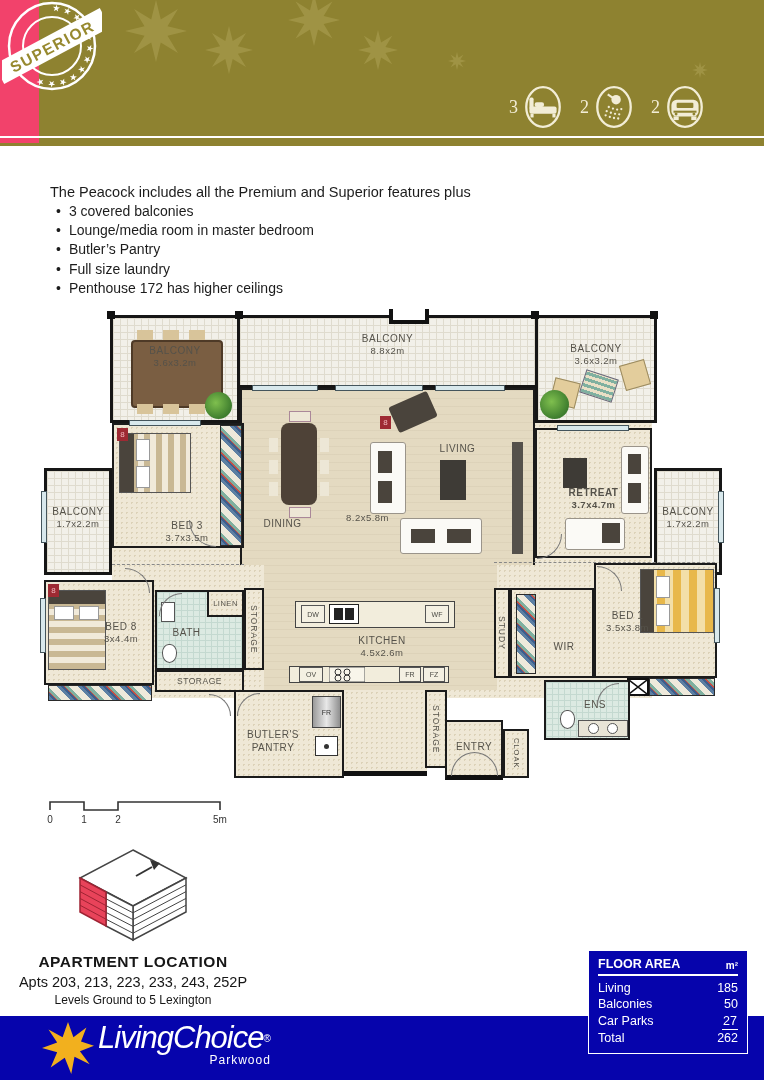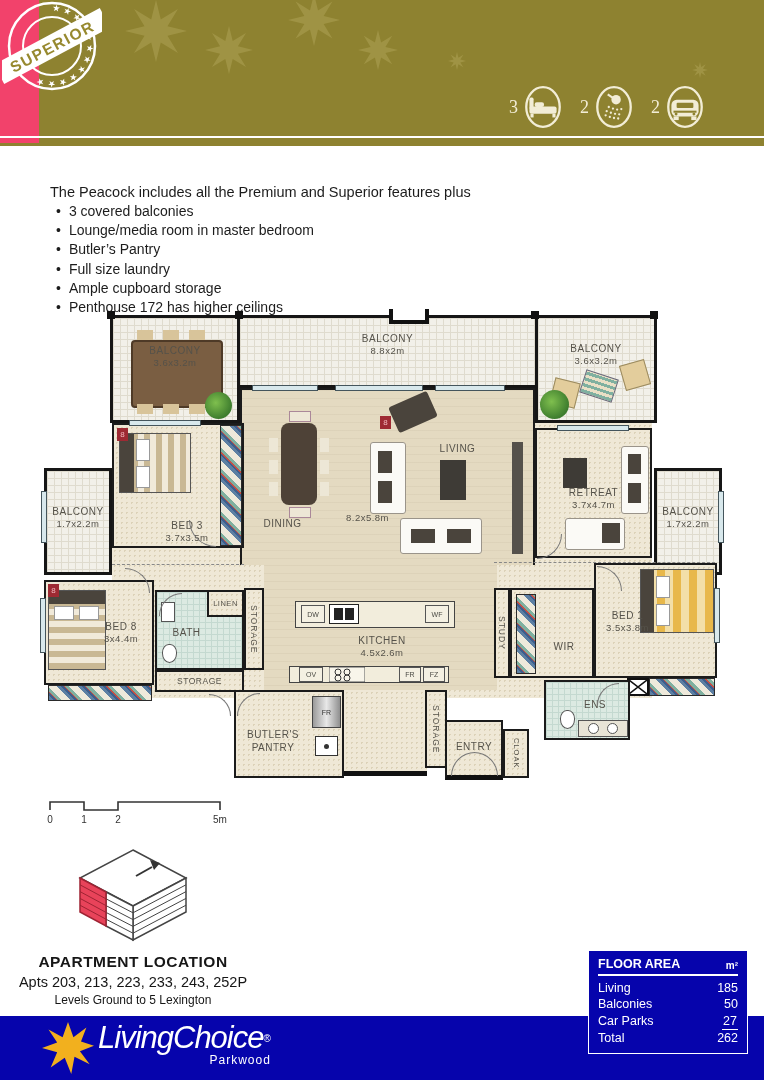--- a/index.html
+++ b/index.html
@@ -176,23 +176,20 @@
   <div class="feat">
       <span>Lounge/media room in master bedroom</span>
     </div>
   <div class="feat">
       <span>Butler’s Pantry</span>
     </div>
   <div class="feat">
       <span>Full size laundry</span>
     </div>
   <div class="feat">
-      <span>Ample cupboard storage</span>
-    </div>
-  <div class="feat">
       <span>Penthouse 172 has higher ceilings</span>
     </div>
 </div>
 
 <div class="abs" id="plan">
 
   <div class="speck" style="left:75px;top:82px;width:540px;height:310px;"></div>
   <div class="speck" style="left:307px;top:384px;width:83px;height:86px;border-bottom:5px solid #111;"></div>
 
   <div class="balc" style="left:73px;top:9px;width:130px;height:108px;">
@@ -251,21 +248,21 @@
     <div style="position:absolute;left:5px;top:8px;width:70px;height:58px;background:repeating-linear-gradient(90deg,#C9B894 0 6px,#F1EADA 6px 12px);border:1.5px solid #555;">
       <span style="position:absolute;left:0;top:0;width:14px;height:100%;background:#4A443C;display:block;"></span>
       <span style="position:absolute;left:16px;top:5px;width:12px;height:20px;background:#fff;border:1px solid #999;display:block;"></span>
       <span style="position:absolute;left:16px;top:32px;width:12px;height:20px;background:#fff;border:1px solid #999;display:block;"></span>
     </div>
     <div class="marker8" style="position:absolute;left:3px;top:3px;">8</div>
     <div class="rlabel" style="top:94px;margin-left:18px;"><span>BED 3</span><span class="dims">3.7x3.5m</span></div>
   </div>
   <div class="wardrobe-v" style="left:183px;top:119px;width:22px;height:121px;"></div>
 
-  <div class="room speck" style="left:498px;top:122px;width:117px;height:130px;">
+  <div class="room speck" style="left:498px;top:122px;width:117px;height:130px;font-weight:bold;">
     <div class="sofa" style="position:absolute;left:84px;top:16px;width:26px;height:66px;">
         <span class="cushion" style="left:6px;top:7px;width:13px;height:20px;"></span>
         <span class="cushion" style="left:6px;top:36px;width:13px;height:20px;"></span>
       </div>
     <div style="position:absolute;left:26px;top:28px;width:24px;height:30px;background:#3E3B36;"></div>
     <div class="sofa" style="position:absolute;left:28px;top:88px;width:58px;height:30px;">
         <span class="cushion" style="left:36px;top:4px;width:18px;height:20px;"></span>
       </div>
     <div class="rlabel" style="top:56px;"><span>RETREAT</span><span class="dims">3.7x4.7m</span></div>
   </div>

